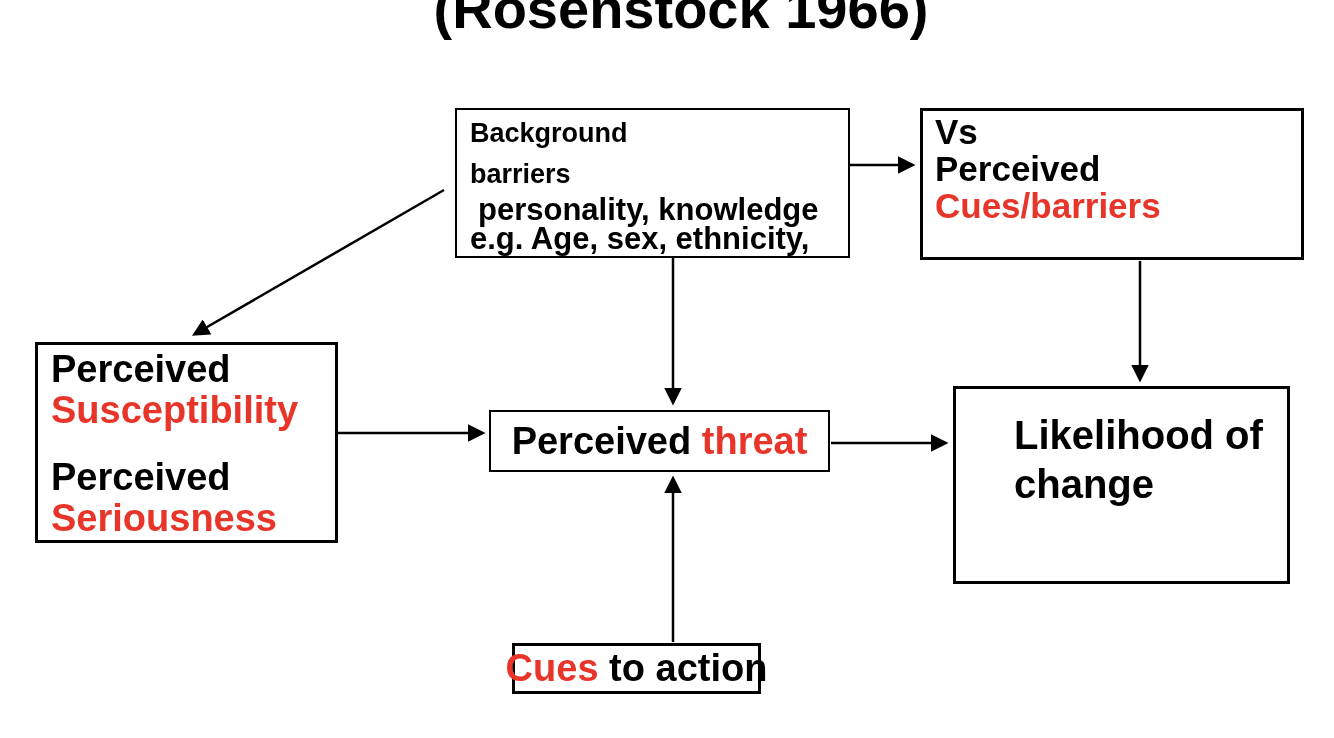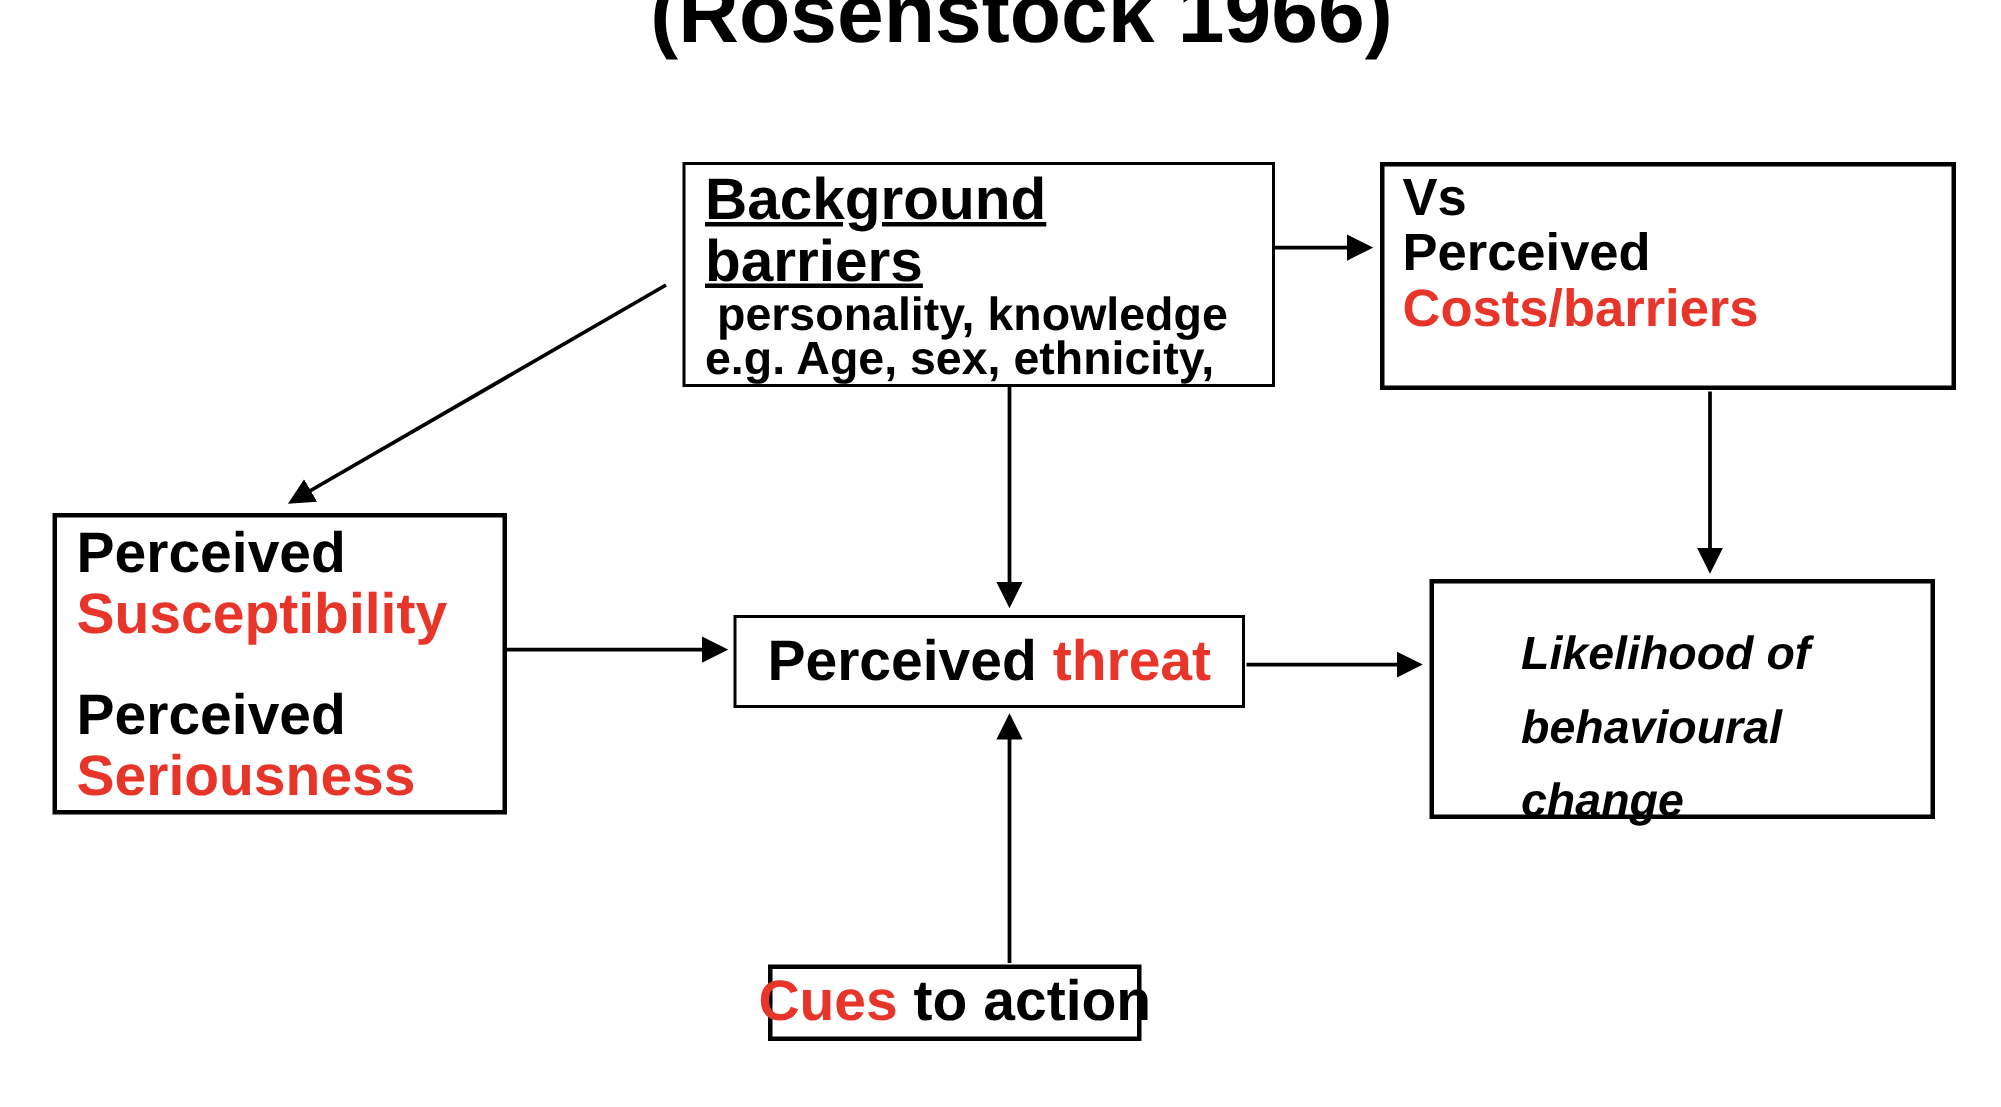--- a/index.html
+++ b/index.html
@@ -12,34 +12,34 @@
   .title {
     position:absolute; top:-21px; left:14px; width:1334px;
     text-align:center; font-size:56px; line-height:60px; white-space:nowrap;
   }
   .arrows { position:absolute; left:0; top:0; }
   .arrows line { stroke:#000; stroke-width:2.5; }
   .box { position:absolute; box-sizing:border-box; background:#fff; border:3px solid #000; }
   .red { color:var(--red); }
 
   #box-background { left:455px; top:108px; width:395px; height:150px; border-width:2px; padding:3px 0 0 13px; }
-  #box-background .hline { font-size:39px; line-height:41px;text-decoration:underline; }
+  #box-background .hline { font-size:27px; line-height:41px; }
   #box-background .dline { font-size:31px; line-height:29px; }
   #box-background .indent { padding-left:8px; }
 
   #box-benefits { left:920px; top:108px; width:384px; height:152px; padding:2px 0 0 12px; font-size:35px; line-height:37px; }
 
   #box-susceptibility { left:35px; top:342px; width:303px; height:201px; padding:4px 0 0 13px; font-size:38px; line-height:41px; }
   #box-susceptibility .gap { margin-top:26px; }
 
   #box-threat { left:489px; top:410px; width:341px; height:62px; border-width:2px;
     display:flex; align-items:center; justify-content:center; font-size:38px; white-space:pre; }
 
-  #box-likelihood { left:953px; top:386px; width:337px; height:160px;
-    padding:22px 0 0 58px; font-size:31px; line-height:49px;font-style:italic; }
+  #box-likelihood { left:953px; top:386px; width:337px; height:198px;
+    padding:22px 0 0 58px; font-size:40px; line-height:49px; }
 
   #box-cues { left:512px; top:643px; width:249px; height:51px;
     display:flex; align-items:center; justify-content:center; font-size:38px; white-space:pre; }
 </style>
 </head>
 <body>
 
 <div class="title">(Rosenstock 1966)</div>
 
 <svg class="arrows" width="1334" height="738" viewBox="0 0 1334 738">
@@ -60,35 +60,34 @@
 <div class="box" id="box-background">
   <div class="hline">Background</div>
   <div class="hline">barriers</div>
   <div class="dline indent">personality, knowledge</div>
   <div class="dline">e.g. Age, sex, ethnicity,</div>
 </div>
 
 <div class="box" id="box-benefits">
   <div>Vs</div>
   <div>Perceived</div>
-  <div class="red">Costs/barriers</div>
+  <div class="red">Cues/barriers</div>
 </div>
 
 <div class="box" id="box-susceptibility">
   <div>Perceived</div>
   <div class="red">Susceptibility</div>
   <div class="gap">Perceived</div>
   <div class="red">Seriousness</div>
 </div>
 
 <div class="box" id="box-threat">
   <span>Perceived </span><span class="red">threat</span>
 </div>
 
 <div class="box" id="box-likelihood">
   <div>Likelihood of</div>
-  <div>behavioural</div>
   <div>change</div>
 </div>
 
 <div class="box" id="box-cues">
   <span class="red">Cues</span><span> to action</span>
 </div>
 
 </body></html>

